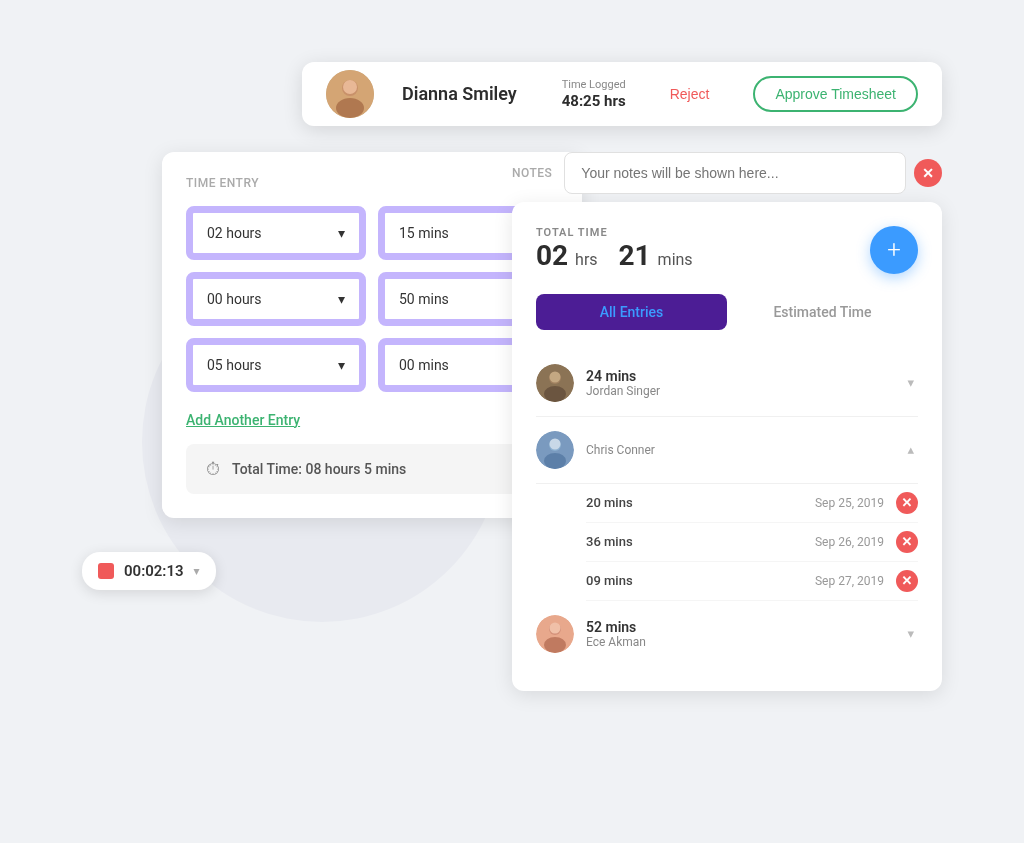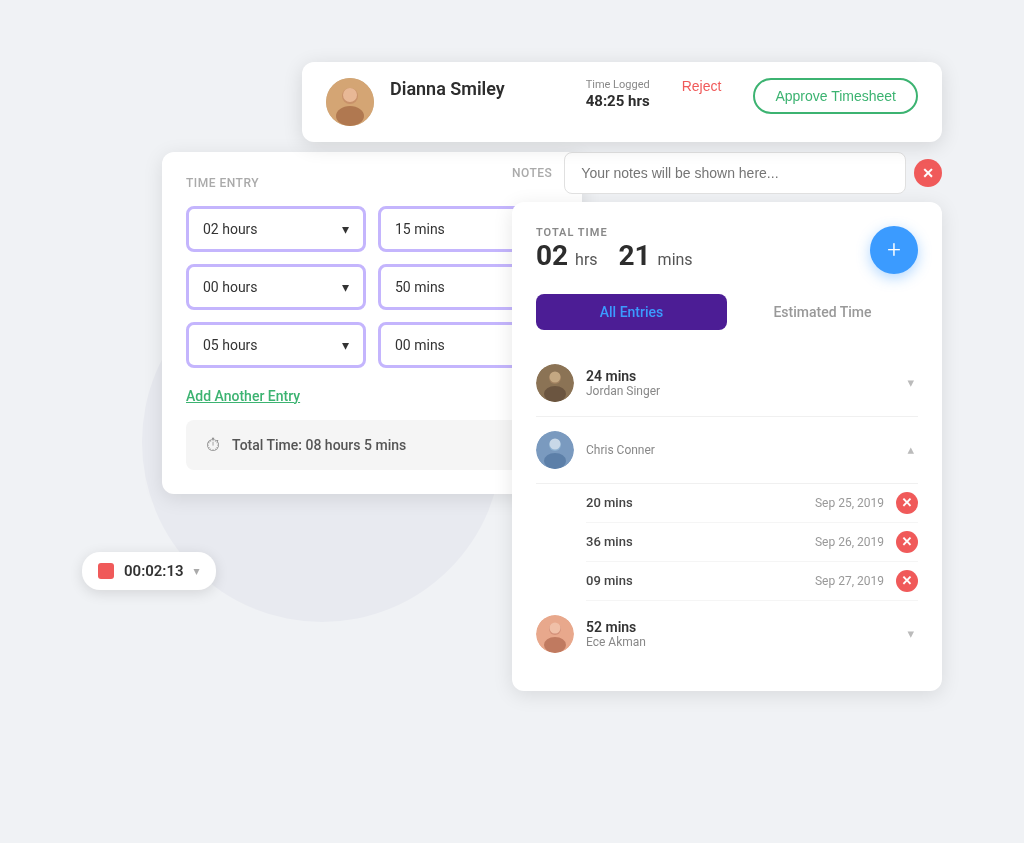--- a/index.html
+++ b/index.html
@@ -35,24 +35,24 @@
 
     
     .header-card {
       position: absolute;
       top: 0;
       left: 220px;
       right: 0;
       background: #fff;
       border-radius: 12px;
       box-shadow: 0 4px 20px rgba(0,0,0,0.12);
-      padding: 16px 24px;
-      display: flex;
-      align-items: flex-start;
-      gap: 16px;
+      padding: 8px 24px;
+      display: flex;
+      align-items: center;
+      gap: 28px;
       z-index: 10;
     }
 
     .avatar {
       width: 48px;
       height: 48px;
       border-radius: 50%;
       overflow: hidden;
       background: #c9a87c;
       flex-shrink: 0;
@@ -133,21 +133,21 @@
     }
 
     .time-row {
       display: flex;
       gap: 12px;
       margin-bottom: 12px;
     }
 
     .time-select {
       flex: 1;
-      border: 3px solid #c4b5fd;
+      border: 7px solid #c4b5fd;
       border-radius: 8px;
       padding: 12px 14px;
       display: flex;
       align-items: center;
       justify-content: space-between;
       cursor: pointer;
       background: #fff;
     }
 
     .time-select span {

